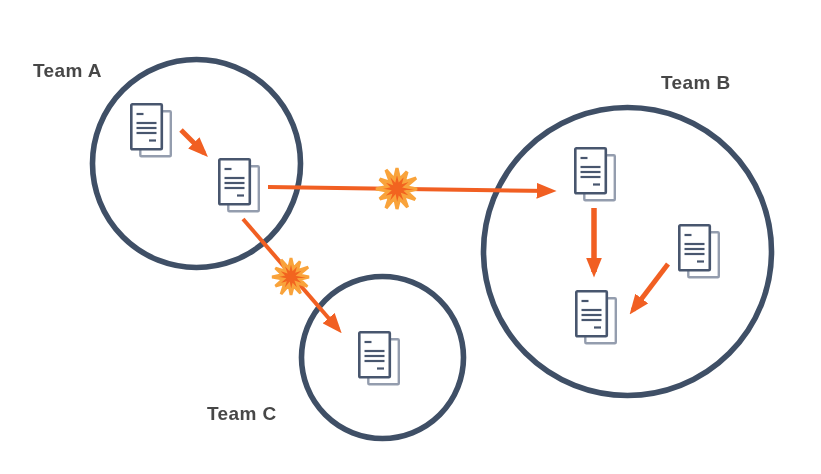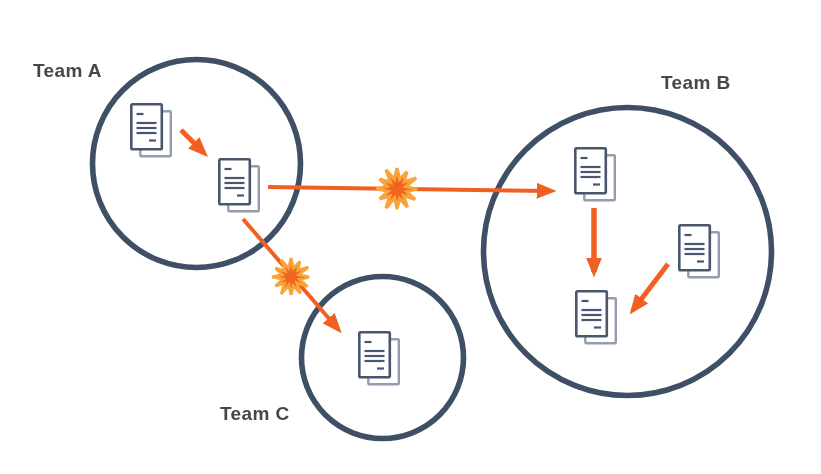--- a/index.html
+++ b/index.html
@@ -11,21 +11,21 @@
   #stage{position:absolute;left:0;top:0;width:821px;height:426px;}
   svg.diagram{position:absolute;left:0;top:0;}
   .team-circle{fill:none;stroke:var(--circle-stroke);stroke-width:5.6;}
   .arrow-line{stroke:var(--arrow);fill:none;stroke-linecap:butt;}
   .team-label{
     position:absolute;font-weight:700;font-size:19px;line-height:20px;
     color:var(--label-text);letter-spacing:.4px;white-space:nowrap;
   }
   #lbl-team-a{left:33px;top:61px;}
   #lbl-team-b{left:661px;top:73px;}
-  #lbl-team-c{left:220px;top:404px;}
+  #lbl-team-c{left:207px;top:404px;}
 </style>
 </head>
 <body>
 
 <div id="stage">
 
   <svg class="diagram" width="821" height="474" viewBox="0 0 821 474">
     <defs>
       <marker id="arrowhead" markerUnits="userSpaceOnUse" markerWidth="20" markerHeight="16" viewBox="0 0 20 16" refX="14.4" refY="8" orient="auto">
         <path d="M0,0 L20,8 L0,16 Z" style="fill:var(--arrow);"></path>

